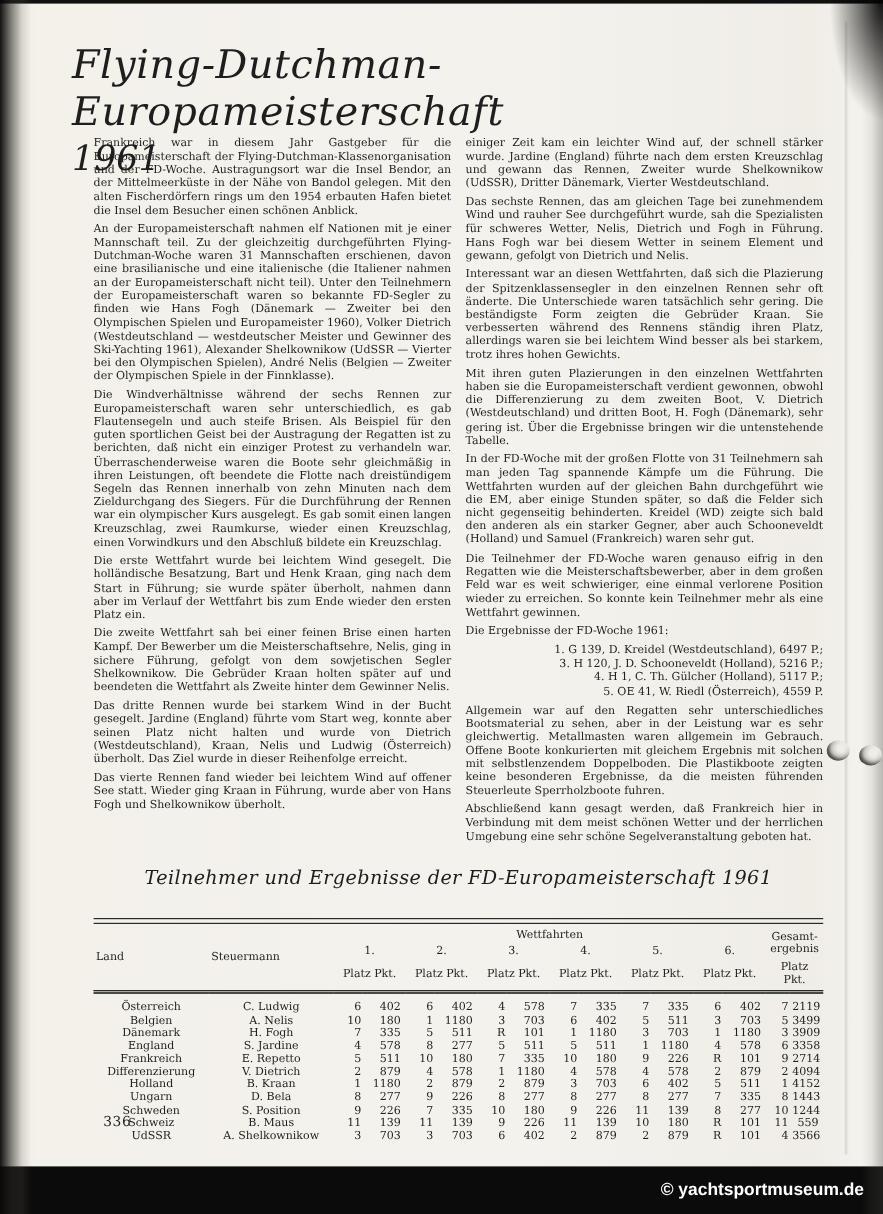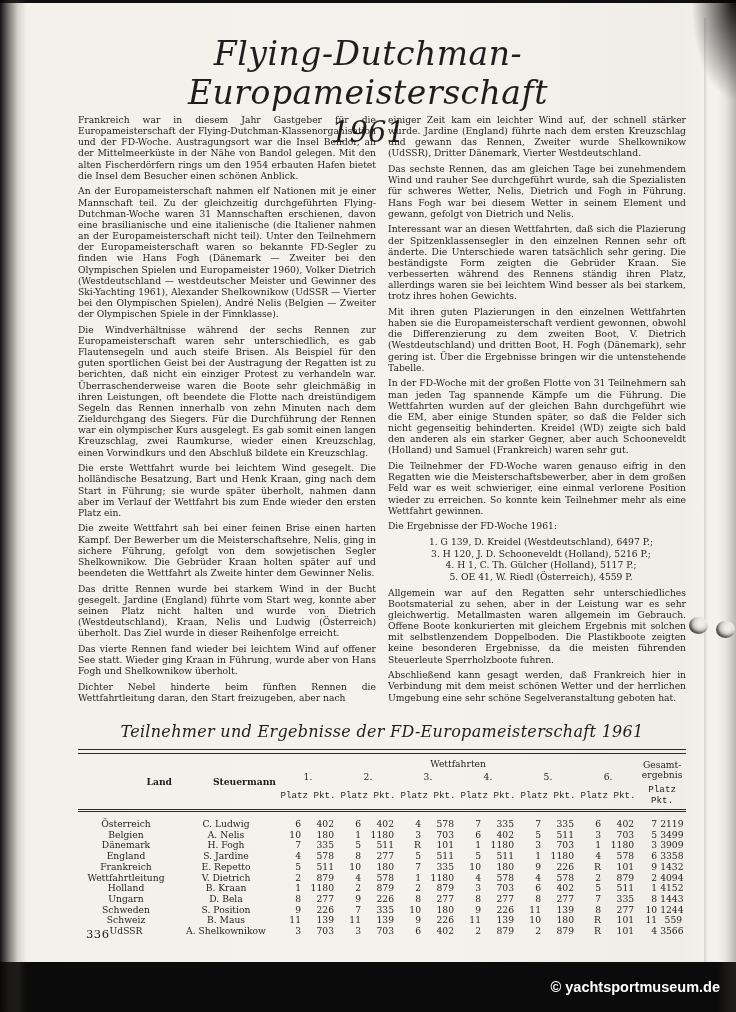--- a/index.html
+++ b/index.html
@@ -17,49 +17,49 @@
   .corner-tr{position:absolute;top:0;right:0;width:52px;height:130px;
     background:radial-gradient(ellipse 62px 140px at 100% 0%,rgba(0,0,0,.92),rgba(0,0,0,0) 72%);}
   .crease{position:absolute;left:704px;top:18px;height:944px;width:3px;
     background:linear-gradient(90deg,rgba(0,0,0,.12),rgba(0,0,0,.02));}
   .hole{position:absolute;width:19px;height:17px;border-radius:50%;
     background:radial-gradient(circle at 62% 38%,#efede8 18%,#cac6be 52%,#908c83 80%,#6b675f 100%);
     box-shadow:inset 2px -2px 3px rgba(0,0,0,.55),inset -1px 1px 2px rgba(255,255,255,.6);}
   .hole-1{left:689px;top:617px;}
   .hole-2{left:716px;top:621px;}
   
-  .title-wrap{position:absolute;top:34px;left:60px;width:616px;text-align:center;font-style:italic;}
+  .title-wrap{position:absolute;top:34px;left:60px;width:616px;text-align:left;font-style:italic;}
   .title-line1{font-size:33px;letter-spacing:.5px;}
   .title-line2{font-size:29px;margin-top:3px;}
   
   .columns{position:absolute;top:114px;left:78px;width:608px;height:606px;display:flex;gap:12px;overflow:hidden;}
   .col{width:298px;text-align:justify;font-size:9.2px;line-height:11.15px;hyphens:auto;}
   .para{margin:0 0 4.5px 0;}
-  .result-line{margin:0 0 0.5px 8px;text-align:center;}
+  .result-line{margin:0 0 0.5px 8px;text-align:right;}
   .result-line:last-of-type{margin-bottom:4.5px;}
   
   .table-section{position:absolute;top:722px;left:78px;width:608px;}
-  .table-title{text-align:center;font-style:italic;font-size:16px;letter-spacing:.3px;margin-bottom:8px;}
+  .table-title{text-align:center;font-style:italic;font-size:16px;letter-spacing:.3px;margin-bottom:24px;}
   .rule-double{height:3px;border-top:1.2px solid #2a2a2a;border-bottom:1px solid #2a2a2a;}
   table{width:100%;border-collapse:collapse;table-layout:fixed;}
   thead{border-bottom:3px double #2a2a2a;}
   th{font-weight:normal;font-size:9.2px;padding:1px 2px;line-height:11px;}
-  .th-land,.th-steuermann{text-align:right;vertical-align:middle;padding-left:2px;font-weight:bold;}
+  .th-land,.th-steuermann{text-align:left;vertical-align:middle;padding-left:2px;}
   .th-group{text-align:center;padding-top:4px;}
   .th-race{text-align:center;}
-  .th-sub{text-align:center;padding-bottom:3px;font-family:Liberation Mono, monospace;}
+  .th-sub{text-align:center;padding-bottom:3px;}
   .th-total{text-align:center;vertical-align:middle;line-height:10.5px;padding-top:4px;}
   td{font-size:9.2px;line-height:10.7px;padding:0 2px;white-space:nowrap;overflow:hidden;}
   tbody tr:first-child td{padding-top:7px;}
   .td-land,.td-steuermann{text-align:center;padding-left:2px;}
   .td-platz{text-align:right;padding-right:1px;}
   .td-pkt{text-align:right;padding-right:4px;}
   
   .page-number{position:absolute;left:86px;top:927px;font-size:11.5px;letter-spacing:.5px;}
-  .footer-bar{position:absolute;left:0;right:0;bottom:0;height:50px;background:#0b0b0b;
+  .footer-bar{position:absolute;left:0;right:0;bottom:0;height:40px;background:#0b0b0b;
     display:flex;align-items:center;justify-content:flex-end;padding-right:16px;box-sizing:border-box;
     color:#fff;font-family:"Liberation Sans",sans-serif;font-weight:bold;font-size:14.5px;}
 </style>
 </head>
 <body>
 
 <div class="page">
 
   <div class="title-wrap">
     <div class="title-line1">Flying-Dutchman-Europameisterschaft</div>
@@ -68,21 +68,20 @@
 
   <div class="columns">
     <div class="col">
         <p class="para">Frankreich war in diesem Jahr Gastgeber für die Europameisterschaft der Flying-Dutchman-Klassenorganisation und der FD-Woche. Austragungsort war die Insel Bendor, an der Mittelmeerküste in der Nähe von Bandol gelegen. Mit den alten Fischerdörfern rings um den 1954 erbauten Hafen bietet die Insel dem Besucher einen schönen Anblick.</p>
         <p class="para">An der Europameisterschaft nahmen elf Nationen mit je einer Mannschaft teil. Zu der gleichzeitig durchgeführten Flying-Dutchman-Woche waren 31 Mannschaften erschienen, davon eine brasilianische und eine italienische (die Italiener nahmen an der Europameisterschaft nicht teil). Unter den Teilnehmern der Europameisterschaft waren so bekannte FD-Segler zu finden wie Hans Fogh (Dänemark — Zweiter bei den Olympischen Spielen und Europameister 1960), Volker Dietrich (Westdeutschland — westdeutscher Meister und Gewinner des Ski-Yachting 1961), Alexander Shelkownikow (UdSSR — Vierter bei den Olympischen Spielen), André Nelis (Belgien — Zweiter der Olympischen Spiele in der Finnklasse).</p>
         <p class="para">Die Windverhältnisse während der sechs Rennen zur Europameisterschaft waren sehr unterschiedlich, es gab Flautensegeln und auch steife Brisen. Als Beispiel für den guten sportlichen Geist bei der Austragung der Regatten ist zu berichten, daß nicht ein einziger Protest zu verhandeln war. Überraschenderweise waren die Boote sehr gleichmäßig in ihren Leistungen, oft beendete die Flotte nach dreistündigem Segeln das Rennen innerhalb von zehn Minuten nach dem Zieldurchgang des Siegers. Für die Durchführung der Rennen war ein olympischer Kurs ausgelegt. Es gab somit einen langen Kreuzschlag, zwei Raumkurse, wieder einen Kreuzschlag, einen Vorwindkurs und den Abschluß bildete ein Kreuzschlag.</p>
         <p class="para">Die erste Wettfahrt wurde bei leichtem Wind gesegelt. Die holländische Besatzung, Bart und Henk Kraan, ging nach dem Start in Führung; sie wurde später überholt, nahmen dann aber im Verlauf der Wettfahrt bis zum Ende wieder den ersten Platz ein.</p>
         <p class="para">Die zweite Wettfahrt sah bei einer feinen Brise einen harten Kampf. Der Bewerber um die Meisterschaftsehre, Nelis, ging in sichere Führung, gefolgt von dem sowjetischen Segler Shelkownikow. Die Gebrüder Kraan holten später auf und beendeten die Wettfahrt als Zweite hinter dem Gewinner Nelis.</p>
         <p class="para">Das dritte Rennen wurde bei starkem Wind in der Bucht gesegelt. Jardine (England) führte vom Start weg, konnte aber seinen Platz nicht halten und wurde von Dietrich (Westdeutschland), Kraan, Nelis und Ludwig (Österreich) überholt. Das Ziel wurde in dieser Reihenfolge erreicht.</p>
         <p class="para">Das vierte Rennen fand wieder bei leichtem Wind auf offener See statt. Wieder ging Kraan in Führung, wurde aber von Hans Fogh und Shelkownikow überholt.</p>
-        <p class="para">Dichter Nebel hinderte beim fünften Rennen die Wettfahrtleitung daran, den Start freizugeben, aber nach</p>
       </div>
     <div class="col">
         <p class="para">einiger Zeit kam ein leichter Wind auf, der schnell stärker wurde. Jardine (England) führte nach dem ersten Kreuzschlag und gewann das Rennen, Zweiter wurde Shelkownikow (UdSSR), Dritter Dänemark, Vierter Westdeutschland.</p>
         <p class="para">Das sechste Rennen, das am gleichen Tage bei zunehmendem Wind und rauher See durchgeführt wurde, sah die Spezialisten für schweres Wetter, Nelis, Dietrich und Fogh in Führung. Hans Fogh war bei diesem Wetter in seinem Element und gewann, gefolgt von Dietrich und Nelis.</p>
         <p class="para">Interessant war an diesen Wettfahrten, daß sich die Plazierung der Spitzenklassensegler in den einzelnen Rennen sehr oft änderte. Die Unterschiede waren tatsächlich sehr gering. Die beständigste Form zeigten die Gebrüder Kraan. Sie verbesserten während des Rennens ständig ihren Platz, allerdings waren sie bei leichtem Wind besser als bei starkem, trotz ihres hohen Gewichts.</p>
         <p class="para">Mit ihren guten Plazierungen in den einzelnen Wettfahrten haben sie die Europameisterschaft verdient gewonnen, obwohl die Differenzierung zu dem zweiten Boot, V. Dietrich (Westdeutschland) und dritten Boot, H. Fogh (Dänemark), sehr gering ist. Über die Ergebnisse bringen wir die untenstehende Tabelle.</p>
         <p class="para">In der FD-Woche mit der großen Flotte von 31 Teilnehmern sah man jeden Tag spannende Kämpfe um die Führung. Die Wettfahrten wurden auf der gleichen Bahn durchgeführt wie die EM, aber einige Stunden später, so daß die Felder sich nicht gegenseitig behinderten. Kreidel (WD) zeigte sich bald den anderen als ein starker Gegner, aber auch Schooneveldt (Holland) und Samuel (Frankreich) waren sehr gut.</p>
         <p class="para">Die Teilnehmer der FD-Woche waren genauso eifrig in den Regatten wie die Meisterschaftsbewerber, aber in dem großen Feld war es weit schwieriger, eine einmal verlorene Position wieder zu erreichen. So konnte kein Teilnehmer mehr als eine Wettfahrt gewinnen.</p>
         <p class="para">Die Ergebnisse der FD-Woche 1961:</p>
         <div class="result-line">1.  G 139, D. Kreidel (Westdeutschland), 6497 P.;</div>
@@ -223,24 +222,24 @@
             <td class="td-pkt">180</td>
             <td class="td-platz">7</td>
             <td class="td-pkt">335</td>
             <td class="td-platz">10</td>
             <td class="td-pkt">180</td>
             <td class="td-platz">9</td>
             <td class="td-pkt">226</td>
             <td class="td-platz">R</td>
             <td class="td-pkt">101</td>
             <td class="td-platz">9</td>
-            <td class="td-pkt">1432</td>
-          </tr>
-          <tr>
-            <td class="td-land">Wettfahrtleitung</td>
+            <td class="td-pkt">2714</td>
+          </tr>
+          <tr>
+            <td class="td-land">Differenzierung</td>
             <td class="td-steuermann">V. Dietrich</td>
             <td class="td-platz">2</td>
             <td class="td-pkt">879</td>
             <td class="td-platz">4</td>
             <td class="td-pkt">578</td>
             <td class="td-platz">1</td>
             <td class="td-pkt">1180</td>
             <td class="td-platz">4</td>
             <td class="td-pkt">578</td>
             <td class="td-platz">4</td>

